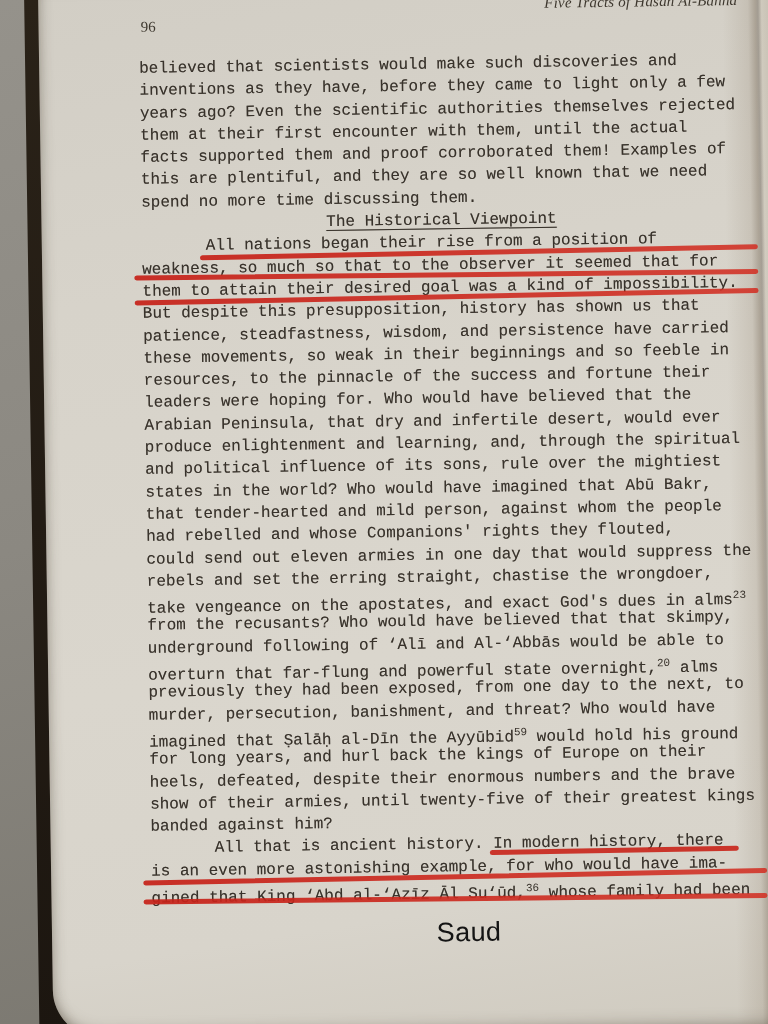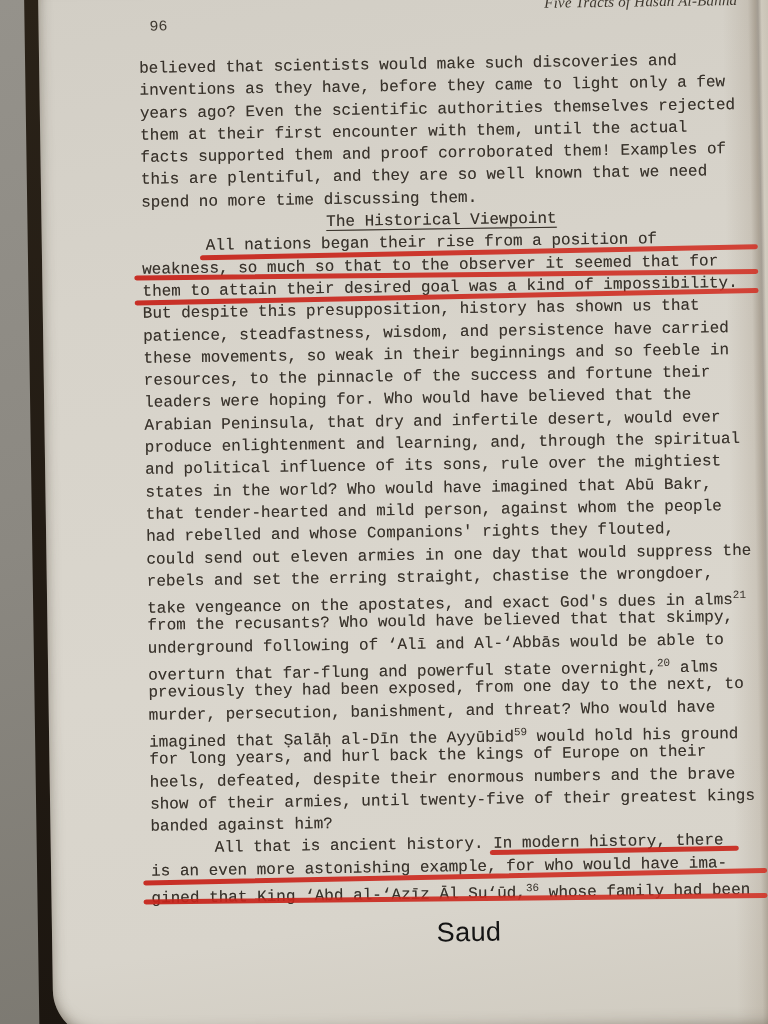--- a/index.html
+++ b/index.html
@@ -36,22 +36,22 @@
       rgba(168,156,136,.40) 50%,
       rgba(140,127,106,.52) 72%,
       rgba(122,110,92,.60) 100%);
   }
   .running-head{
     position:absolute;top:12px;right:55px;
     font-family:"Liberation Serif","DejaVu Serif",serif;
     font-style:italic;font-size:15px;color:#3e382f;letter-spacing:.2px;
   }
   .page-number{
-    position:absolute;top:30px;left:111px;
-    font-family:Liberation Mono, monospace;
+    position:absolute;top:30px;left:102px;
+    font-family:Liberation Serif, serif;
     font-size:15px;color:#3e382f;
   }
   .text-block{
     position:absolute;left:100px;top:69px;width:600px;
     font-size:16px;line-height:22.3px;color:#38322b;
     text-shadow:0 0 .6px rgba(56,50,43,.45);
   }
   .line{position:relative;white-space:pre;height:22.3px;}
   .line.ind{padding-left:64px;}
   .line.heading{text-align:center;white-space:normal;
@@ -106,21 +106,21 @@
         <div class="line"><span>resources, to the pinnacle of the success and fortune their</span></div>
         <div class="line"><span>leaders were hoping for. Who would have believed that the</span></div>
         <div class="line"><span>Arabian Peninsula, that dry and infertile desert, would ever</span></div>
         <div class="line"><span>produce enlightenment and learning, and, through the spiritual</span></div>
         <div class="line"><span>and political influence of its sons, rule over the mightiest</span></div>
         <div class="line"><span>states in the world? Who would have imagined that Abū Bakr,</span></div>
         <div class="line"><span>that tender-hearted and mild person, against whom the people</span></div>
         <div class="line"><span>had rebelled and whose Companions' rights they flouted,</span></div>
         <div class="line"><span>could send out eleven armies in one day that would suppress the</span></div>
         <div class="line"><span>rebels and set the erring straight, chastise the wrongdoer,</span></div>
-        <div class="line"><span>take vengeance on the apostates, and exact God's dues in alms</span><sup>21</sup></div>
+        <div class="line"><span>take vengeance on the apostates, and exact God's dues in alms</span><sup>23</sup></div>
         <div class="line"><span>from the recusants? Who would have believed that that skimpy,</span></div>
         <div class="line"><span>underground following of ‘Alī and Al-‘Abbās would be able to</span></div>
         <div class="line"><span>overturn that far-flung and powerful state overnight,</span><sup>20</sup><span> alms</span></div>
         <div class="line"><span>previously they had been exposed, from one day to the next, to</span></div>
         <div class="line"><span>murder, persecution, banishment, and threat? Who would have</span></div>
         <div class="line"><span>imagined that Ṣalāḥ al-Dīn the Ayyūbid</span><sup>59</sup><span> would hold his ground</span></div>
         <div class="line"><span>for long years, and hurl back the kings of Europe on their</span></div>
         <div class="line"><span>heels, defeated, despite their enormous numbers and the brave</span></div>
         <div class="line"><span>show of their armies, until twenty-five of their greatest kings</span></div>
         <div class="line"><span>banded against him?</span></div>

